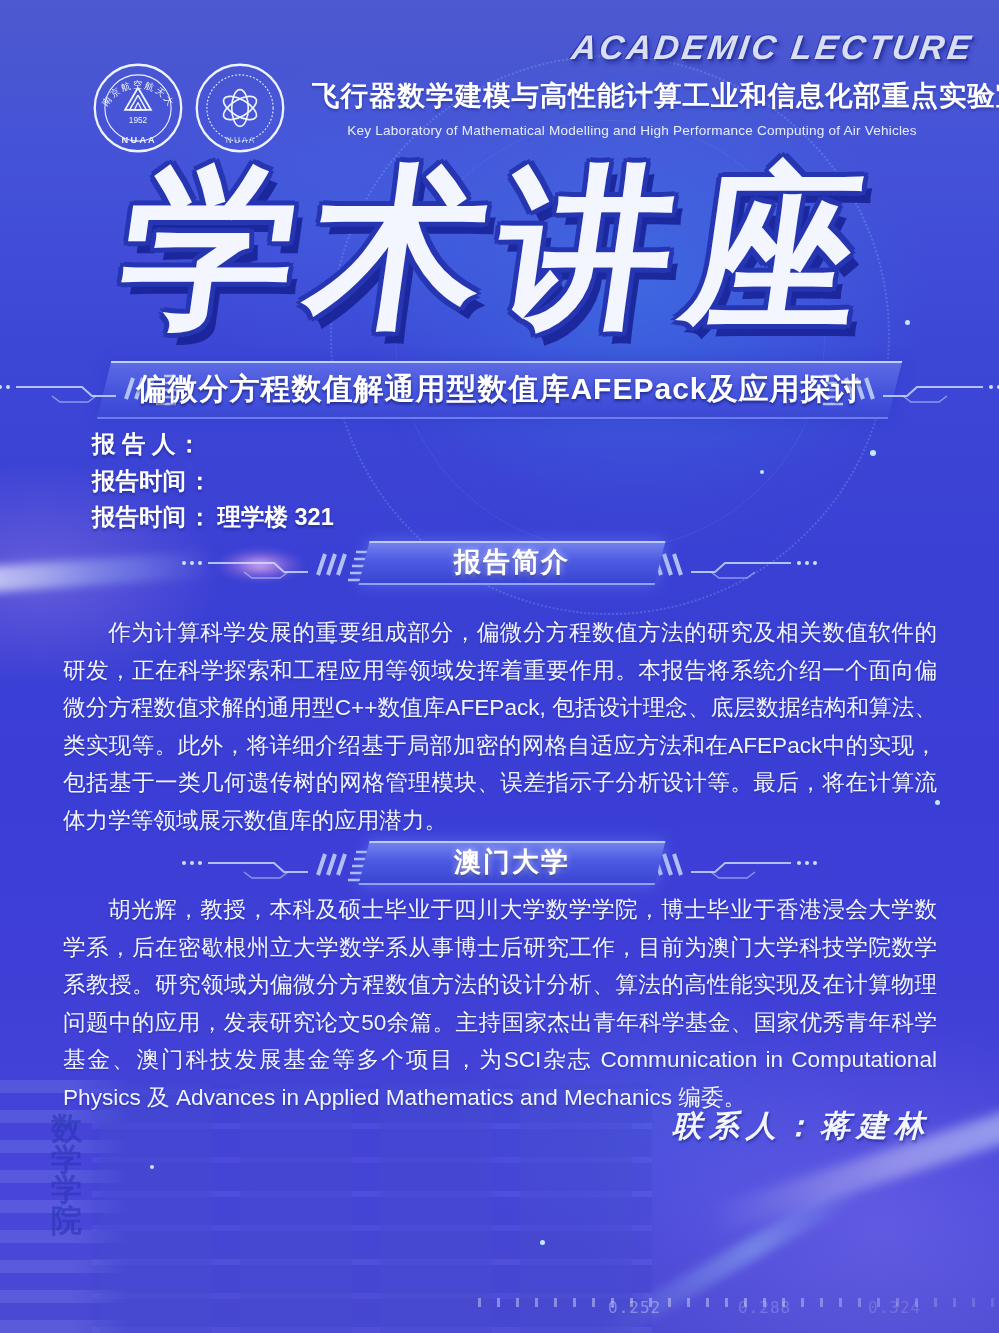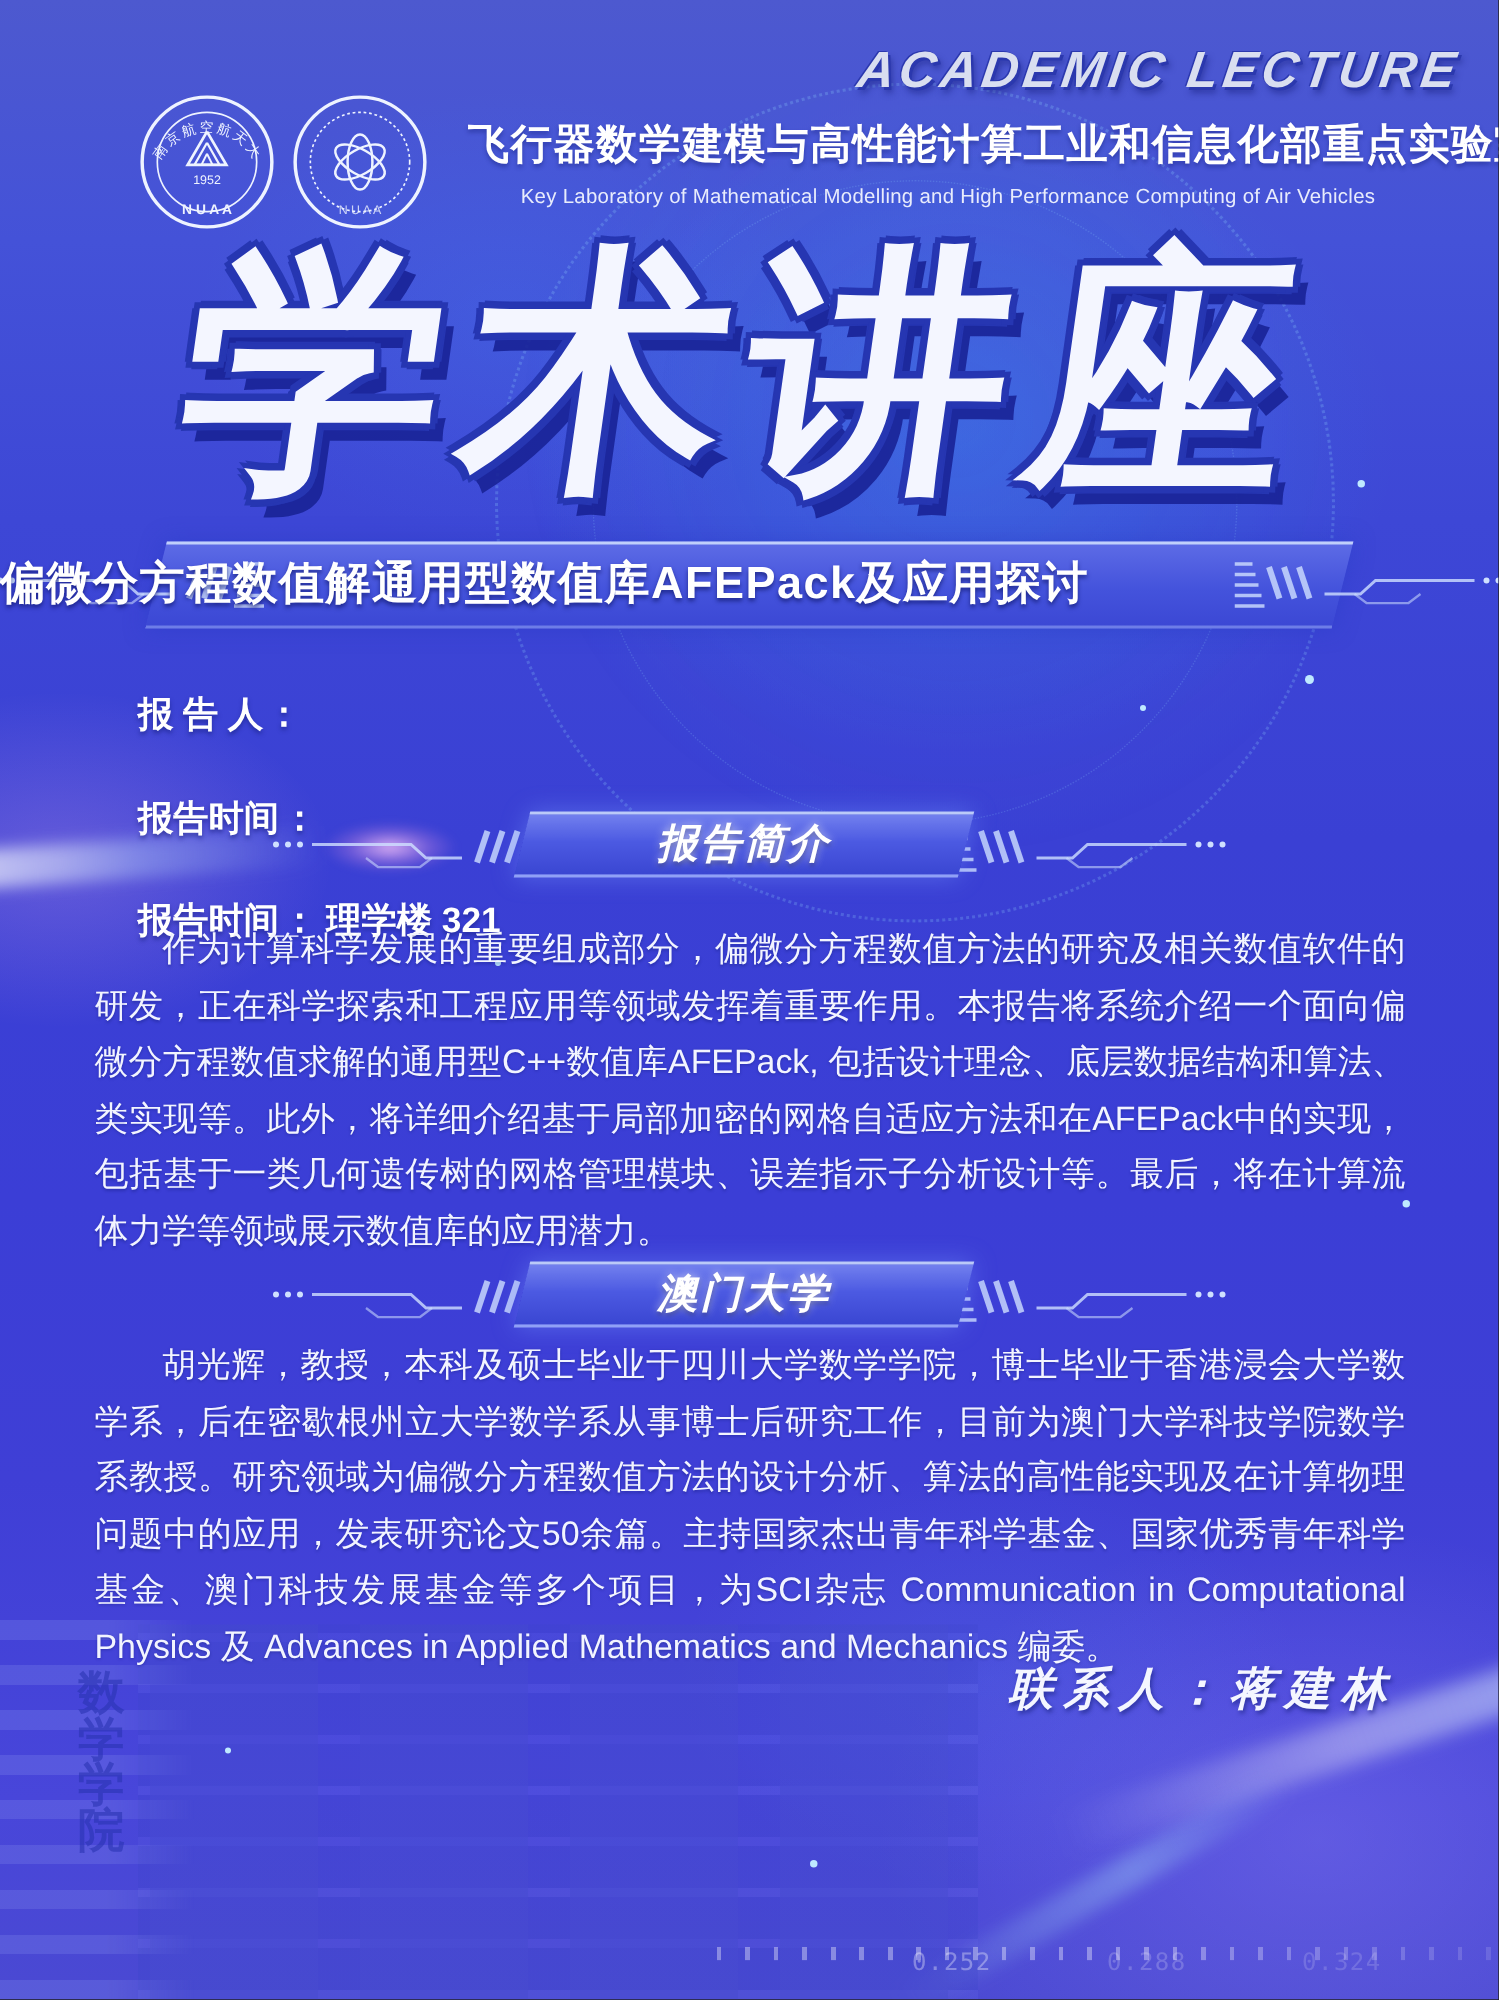--- a/index.html
+++ b/index.html
@@ -66,35 +66,35 @@
       10px 12px 0 rgba(24,34,150,.9);}
 
   
   .banner{position:absolute; top:361px; left:0; width:999px; height:58px;}
   .banner-bg{position:absolute; left:104px; right:104px; top:0; bottom:0;
     transform:skewX(-14deg);
     background:linear-gradient(180deg, rgba(210,225,255,.85), rgba(210,225,255,.85)) top/100% 2px no-repeat,
                linear-gradient(180deg,#5e6ce6 0%,#4453dc 55%,#3b47d4 100%);
     box-shadow:0 0 14px rgba(40,60,200,.5), inset 0 -2px 0 rgba(170,190,255,.45);}
   .banner-text{position:absolute; left:0; right:0; top:50%; transform:translateY(-52%);
-    font-size:30px; font-weight:bold; letter-spacing:1px;
+    text-align:center; font-size:30px; font-weight:bold; letter-spacing:1px;
     text-shadow:0 2px 3px rgba(12,20,100,.65);}
   .flourish{position:absolute; width:190px; height:40px;}
   .flourish svg{width:100%; height:100%;}
   .fl-mirror{transform:scaleX(-1);}
 
   
   .info{position:absolute; left:92px; top:426px; font-size:23.5px; font-weight:bold;}
-  .info-row{display:flex; line-height:36.5px; text-shadow:0 2px 3px rgba(15,25,110,.5);margin-top:32px;}
+  .info-row{display:flex; line-height:36.5px; text-shadow:0 2px 3px rgba(15,25,110,.5);}
   .info-label{white-space:pre;}
   .info-colon{margin:0 6px 0 2px;}
 
   
   .badge-wrap{position:absolute; left:0; width:999px; height:44px;}
-  .badge{position:absolute; left:348px; width:296px; height:44px;font-style:italic;}
+  .badge{position:absolute; left:364px; width:296px; height:44px;}
   .badge-bg{position:absolute; inset:0; transform:skewX(-14deg);
     background:linear-gradient(180deg,#7280ee 0%,#4c5ae2 45%,#3a46d2 100%);
     border-top:2px solid rgba(210,225,255,.85); border-bottom:2px solid rgba(170,190,255,.55);
     box-shadow:0 0 16px rgba(120,150,255,.45);}
   .badge-text{position:absolute; left:0; right:0; top:50%; transform:translateY(-52%);
     text-align:center; font-size:27px; font-weight:bold; letter-spacing:2px;
     text-shadow:0 0 6px rgba(255,255,255,.65), 0 2px 3px rgba(12,20,100,.6);}
 
   
   .para{position:absolute; left:63px; width:874px; font-size:22.6px; line-height:37.6px;

